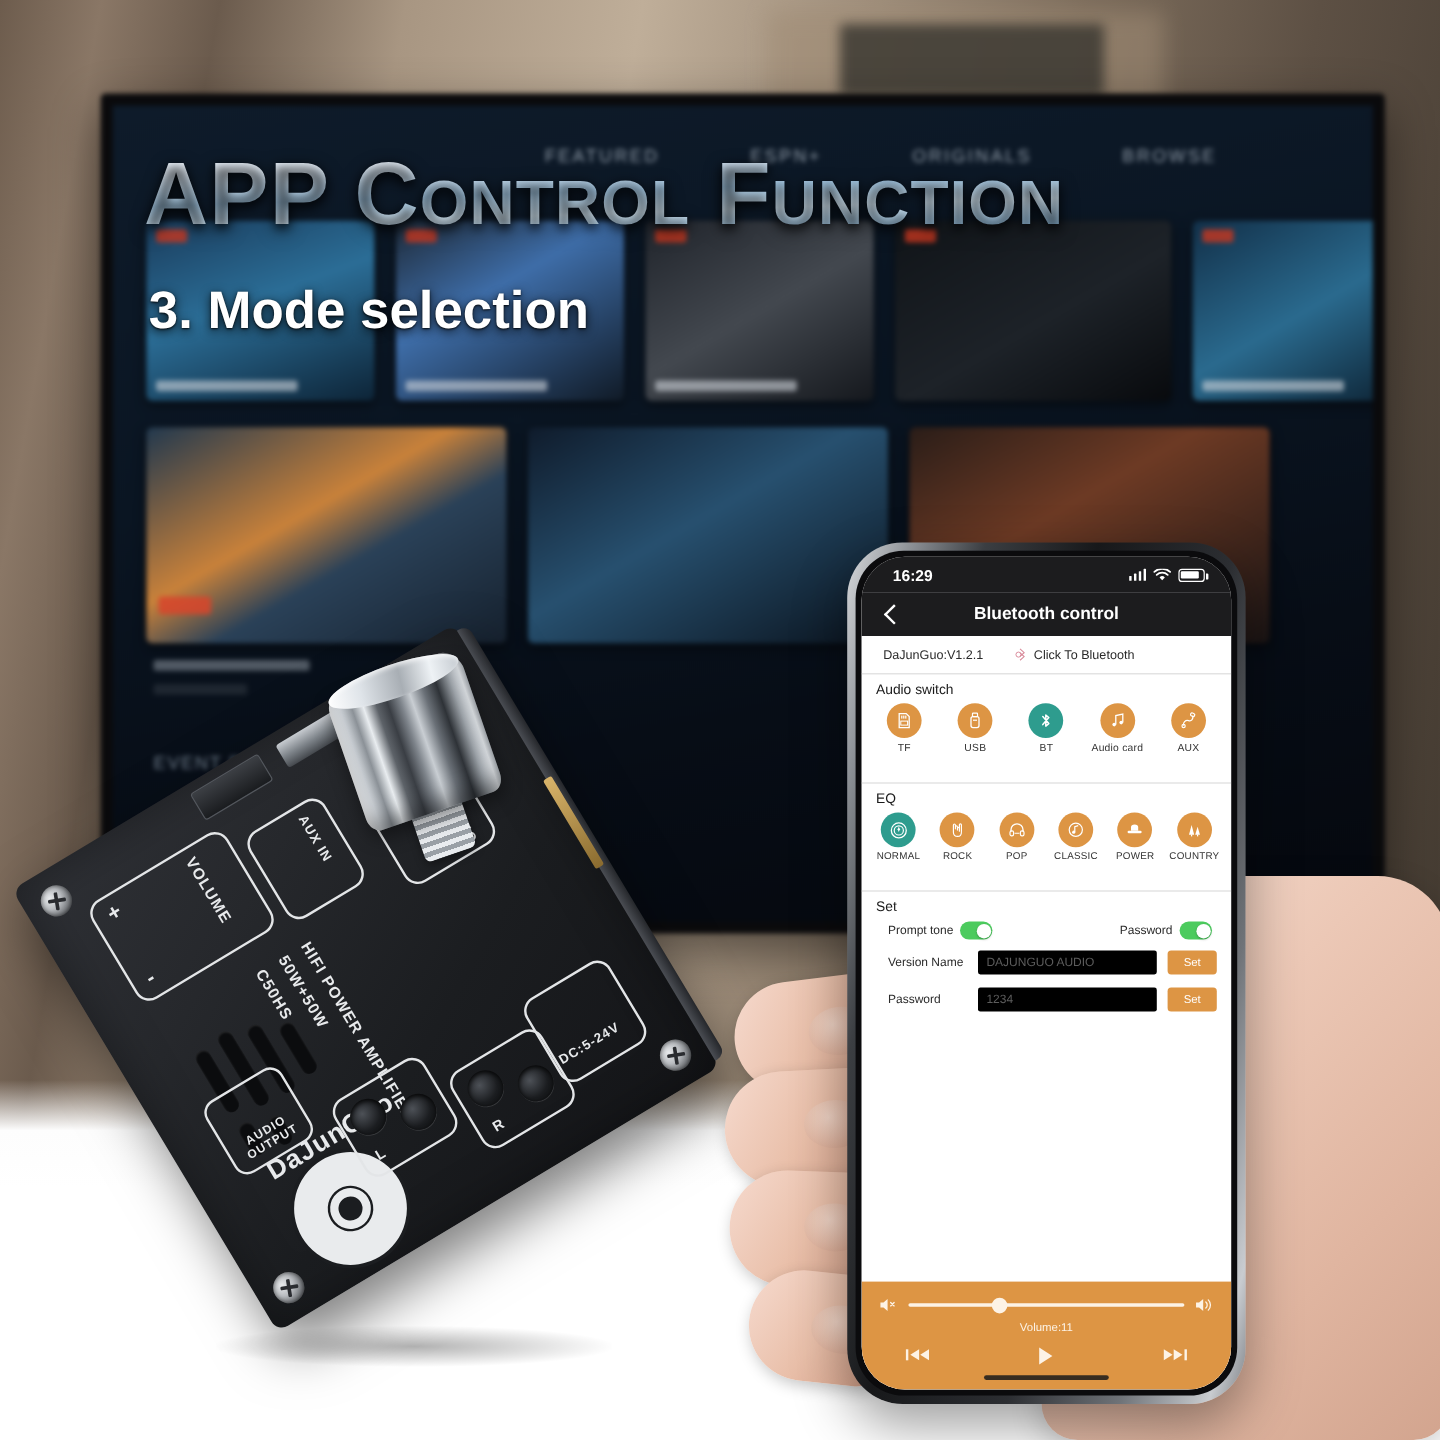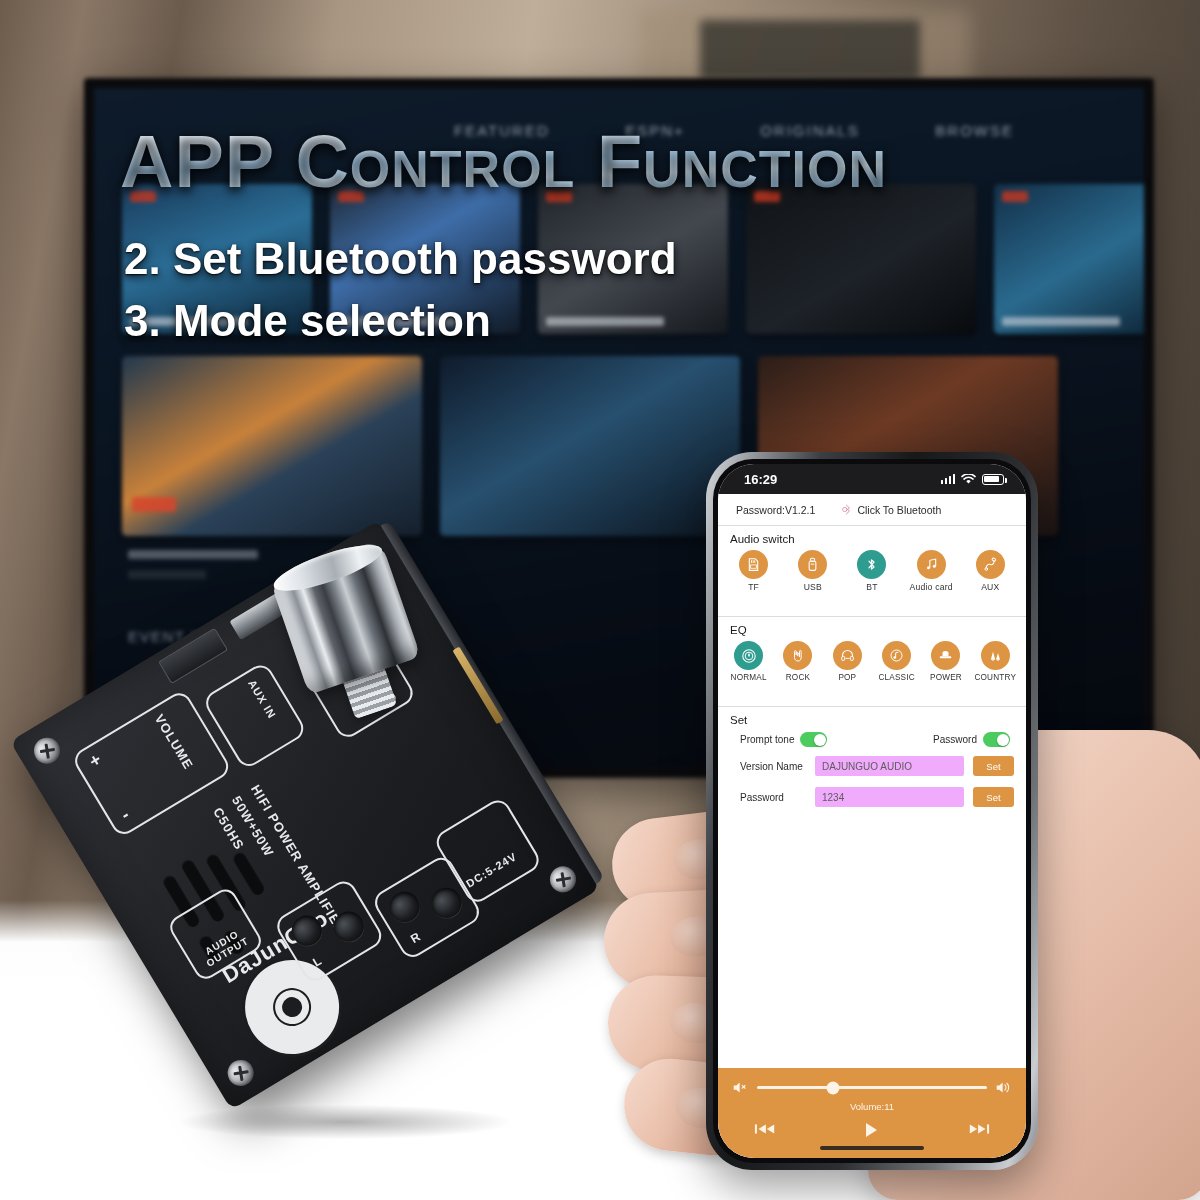--- a/index.html
+++ b/index.html
@@ -332,21 +332,21 @@
     position: absolute; right: 1.5px; top: 1.5px; width: 12px; height: 12px;
     background: #fff; border-radius: 50%; box-shadow: 0 1px 2px rgba(0,0,0,.25);
   }
   .spacer { flex: 1; }
 
   .field-row {
     display: flex; align-items: center; padding: 0 12px 0 22px; gap: 9px; margin-bottom: 11px;
   }
   .field-lbl { font-size: 10px; color: #2b2b2b; width: 66px; flex: none; }
   .field-box {
-    flex: 1; height: 20px; background: #f0abfc; border-radius: 2px;
+    flex: 1; height: 20px; background: #000000; border-radius: 2px;
     display: flex; align-items: center; padding: 0 7px;
     font-size: 10px; color: #5c5c5c;
   }
   .btn-set {
     width: 41px; height: 20px; background: #dd9544; border-radius: 3px;
     color: #fff; font-size: 9.5px; display: flex; align-items: center; justify-content: center;
     flex: none;
   }
 
   
@@ -428,21 +428,20 @@
       <div class="orange-bar" style="left:32px; top:590px; width:190px;"></div>
       <div class="orange-bar" style="left:626px; top:590px; width:190px;"></div>
     </div>
   </div>
 
   <div class="floor-white"></div>
 </div>
 
 <div class="headline">APP Control Function</div>
 <div class="bullets">
-  <div>2. Set Bluetooth password</div>
   <div>3. Mode selection</div>
 </div>
 
 <div class="board-wrap">
   <div class="board-shadow"></div>
 
   <div class="board">
     <div class="board-edge"></div>
 
     <div class="screw" style="left:14px;  top:14px;"></div>
@@ -536,25 +535,29 @@
             <path d="M7.5 9.6 L5.3 7.2 a3.1 3.1 0 0 1 4.4 0 Z" fill="#fff"></path>
             <path d="M2.9 5.1 a6.6 6.6 0 0 1 9.2 0" stroke="#fff" stroke-width="1.5" fill="none" stroke-linecap="round"></path>
             <path d="M0.9 2.6 a9.6 9.6 0 0 1 13.2 0" stroke="#fff" stroke-width="1.5" fill="none" stroke-linecap="round"></path>
           </svg>
           <span class="batt">
               <span></span>
             </span>
         </span>
       </div>
 
+      <div class="navbar">
+        <span class="nav-back"></span>
+        <span class="nav-title">Bluetooth control</span>
+      </div>
 
       <div class="app-body">
 
         <div class="row-version">
-          <span class="ver">Password:V1.2.1</span>
+          <span class="ver">DaJunGuo:V1.2.1</span>
           <span class="disc">
             <span class="disc-ico">
               <svg width="13" height="13" viewBox="0 0 16 16">
                 <path d="M6.2 2.2 L10.4 6 L6.2 9.8 M6.2 13.8 L10.4 10 L6.2 6.2" stroke="#d98a9a" stroke-width="1.1" fill="none"></path>
                 <circle cx="4.6" cy="8" r="2.6" stroke="#d98a9a" stroke-width="1" fill="none"></circle>
               </svg>
             </span>
             <span>Click To Bluetooth</span>
           </span>
         </div>

